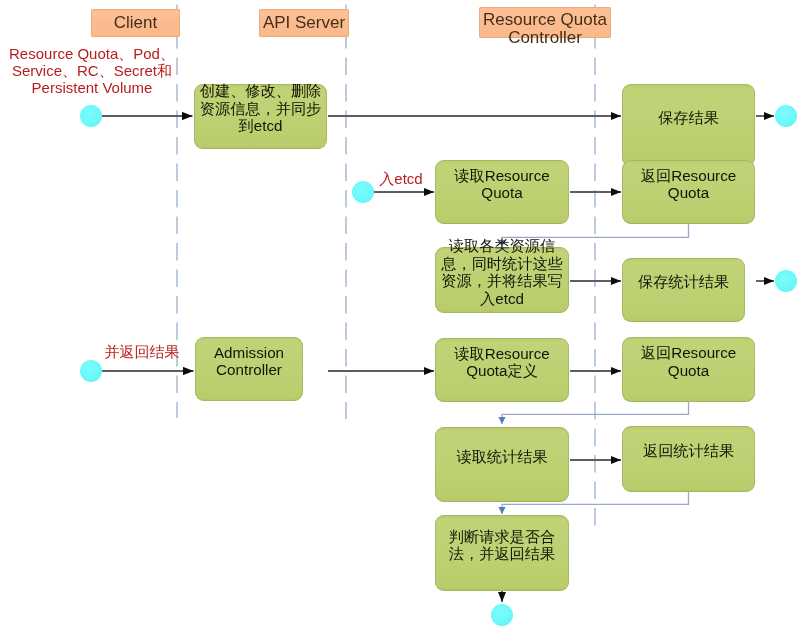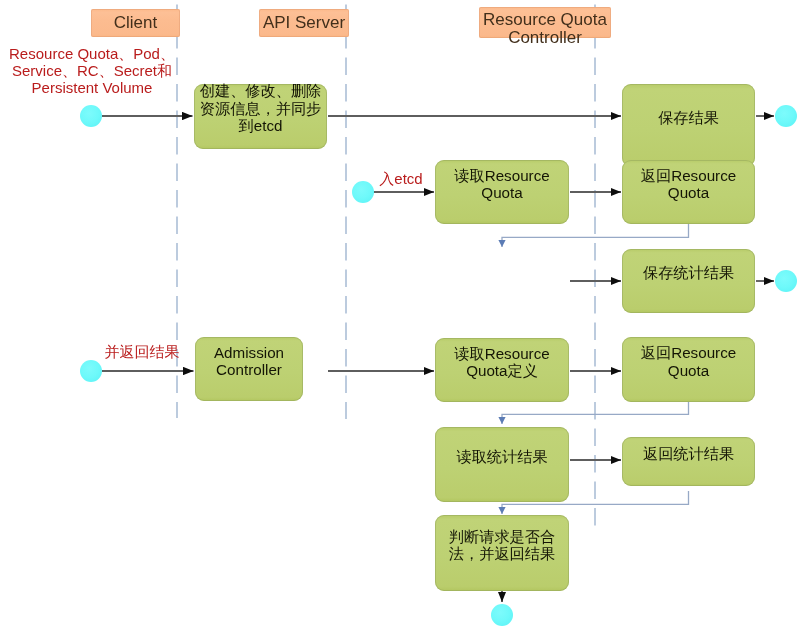--- a/index.html
+++ b/index.html
@@ -83,29 +83,33 @@
   <div class="lbl" style="left:97px;top:343px;width:90px">并返回结果</div>
 
   <div class="node proc" style="left:194px;top:84px;width:133px;height:65px">创建、修改、删除
 资源信息，并同步
 到etcd</div>
   <div class="node proc" style="left:622px;top:84px;width:133px;height:83px">保存结果</div>
   <div class="node proc" style="left:435px;top:160px;width:134px;height:64px">读取Resource
 Quota</div>
   <div class="node proc" style="left:622px;top:160px;width:133px;height:64px">返回Resource
 Quota</div>
-  <div class="node proc" style="left:622px;top:249px;width:133px;height:64px">保存统计结果</div>
+  <div class="node proc" style="left:435px;top:247px;width:134px;height:66px">读取各类资源信
+息，同时统计这些
+资源，并将结果写
+入etcd</div>
+  <div class="node proc" style="left:622px;top:258px;width:123px;height:64px">保存统计结果</div>
   <div class="node proc" style="left:195px;top:337px;width:108px;height:64px">Admission
 Controller</div>
   <div class="node proc" style="left:435px;top:338px;width:134px;height:64px">读取Resource
 Quota定义</div>
   <div class="node proc" style="left:622px;top:337px;width:133px;height:65px">返回Resource
 Quota</div>
   <div class="node proc" style="left:435px;top:427px;width:134px;height:75px">读取统计结果</div>
-  <div class="node proc" style="left:622px;top:437px;width:133px;height:49px">返回统计结果</div>
+  <div class="node proc" style="left:622px;top:426px;width:133px;height:66px">返回统计结果</div>
   <div class="node proc" style="left:435px;top:515px;width:134px;height:76px">判断请求是否合
 法，并返回结果</div>
 
   <div class="dot" style="left:80px;top:105px;width:22px;height:22px"></div>
   <div class="dot" style="left:775px;top:105px;width:22px;height:22px"></div>
   <div class="dot" style="left:352px;top:181px;width:22px;height:22px"></div>
   <div class="dot" style="left:775px;top:270px;width:22px;height:22px"></div>
   <div class="dot" style="left:80px;top:360px;width:22px;height:22px"></div>
   <div class="dot" style="left:491px;top:604px;width:22px;height:22px"></div>
 

